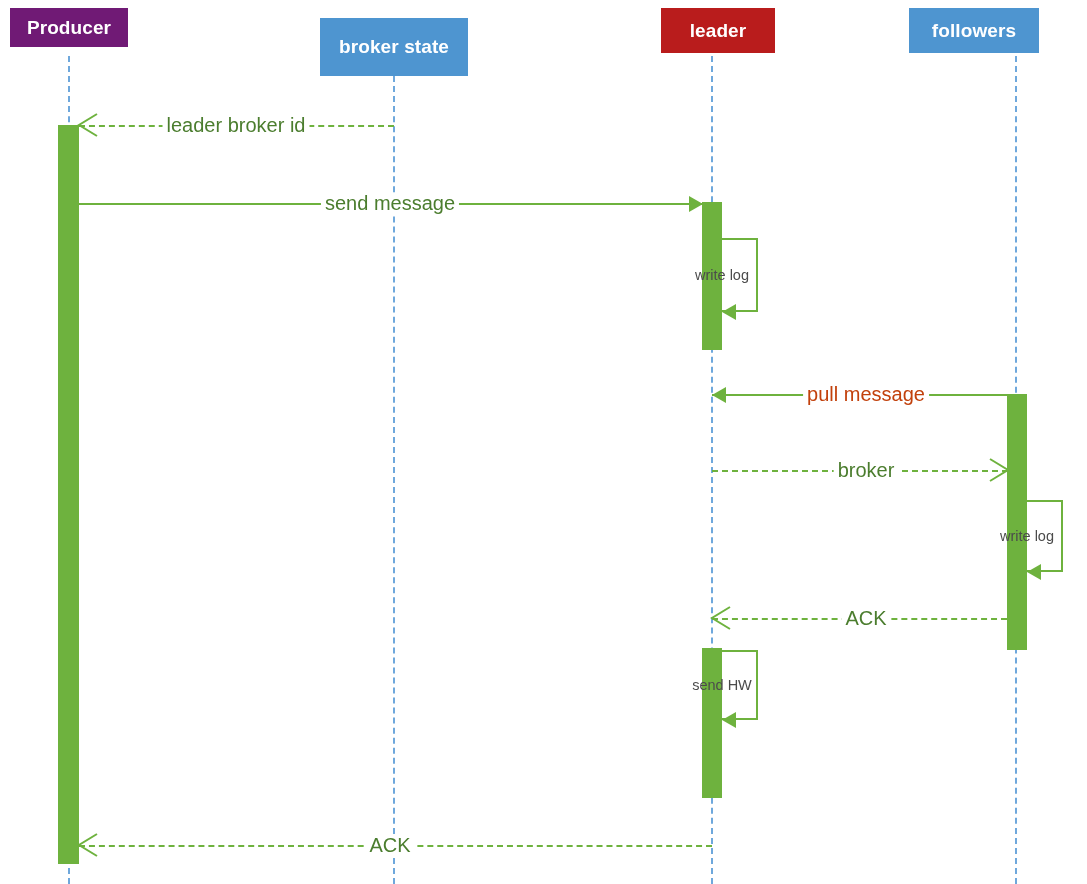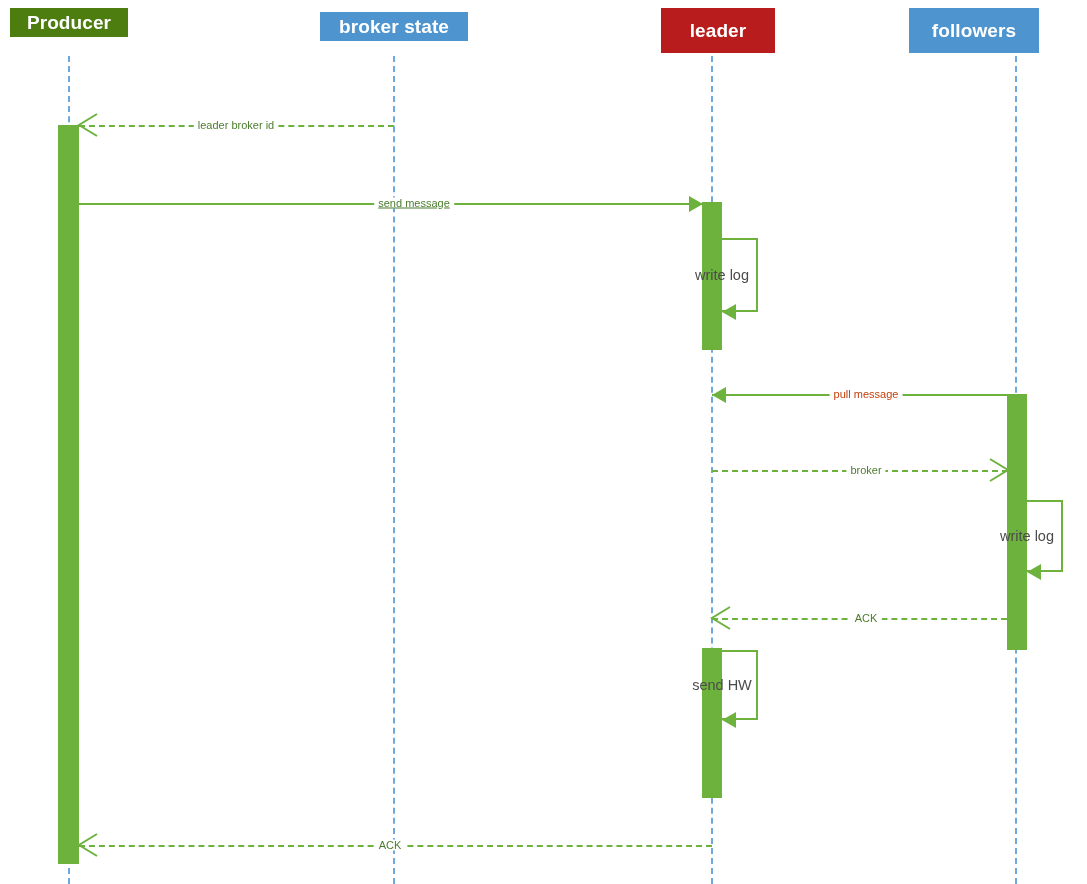--- a/index.html
+++ b/index.html
@@ -47,21 +47,21 @@
     box-sizing: border-box;
   }
   .msg-line.solid {
     border-top: 2px solid #6eb23e;
   }
   .msg-line.dashed {
     border-top: 2px dashed #6eb23e;
   }
   .msg-label {
     position: absolute;
-    font-size: 11px;
+    font-size: 20px;
     color: #4b7d2e;
     background: #ffffff;
     padding: 0 4px;
     white-space: nowrap;
     transform: translate(-50%, -50%);
     line-height: 1;
   }
   .arrowhead {
     position: absolute;
     width: 0;
@@ -98,44 +98,44 @@
   }
 </style>
 </head>
 <body>
 
 <div id="diagram">
     <div class="lifeline" style="left: 68px; top: 56px; height: 828px; border-left-color: rgb(111, 168, 220);"></div>
     <div class="lifeline" style="left: 393px; top: 56px; height: 828px; border-left-color: rgb(111, 168, 220);"></div>
     <div class="lifeline" style="left: 711px; top: 56px; height: 828px; border-left-color: rgb(111, 168, 220);"></div>
     <div class="lifeline" style="left: 1015px; top: 56px; height: 828px; border-left-color: rgb(111, 168, 220);"></div>
-    <div class="participant-box" style="left: 10px; top: 8px; width: 118px; height: 29px; background: #4d7c0f; color: rgb(255, 255, 255);">
+    <div class="participant-box" style="left: 10px; top: 8px; width: 118px; height: 39px; background: #701a75; color: rgb(255, 255, 255);">
       <span>Producer</span>
     </div>
-    <div class="participant-box" style="left: 320px; top: 12px; width: 148px; height: 29px; background: rgb(78, 149, 208); color: rgb(255, 255, 255);">
+    <div class="participant-box" style="left: 320px; top: 18px; width: 148px; height: 58px; background: rgb(78, 149, 208); color: rgb(255, 255, 255);">
       <span>broker state</span>
     </div>
     <div class="participant-box" style="left: 661px; top: 8px; width: 114px; height: 45px; background: #b91c1c; color: rgb(255, 255, 255);">
       <span>leader</span>
     </div>
     <div class="participant-box" style="left: 909px; top: 8px; width: 130px; height: 45px; background: rgb(78, 149, 208); color: rgb(255, 255, 255); align-items: center;">
       <span>followers</span>
     </div>
     <div class="activation" style="left: 58px; top: 125px; width: 21px; height: 739px; background: rgb(110, 178, 62);"></div>
     <div class="activation" style="left: 702px; top: 202px; width: 20px; height: 148px; background: rgb(110, 178, 62);"></div>
     <div class="activation" style="left: 1007px; top: 394px; width: 20px; height: 256px; background: rgb(110, 178, 62);"></div>
     <div class="activation" style="left: 702px; top: 648px; width: 20px; height: 150px; background: rgb(110, 178, 62);"></div>
     <div class="msg-line dashed" style="left: 79px; top: 125px; width: 315px; border-top-color: rgb(110, 178, 62);"></div>
     <svg width="20" height="24" class="open-arrow" style="position: absolute; left: 78px; top: 113px;">
       <path d="M 19 1 L 1 12 L 19 23" fill="none" stroke="#6eb23e" stroke-width="2"></path>
     </svg>
     <div class="msg-label" style="left: 236px; top: 125px; color: rgb(75, 125, 46);">leader broker id</div>
     <div class="msg-line solid" style="left: 79px; top: 203px; width: 624px; border-top-color: rgb(110, 178, 62);"></div>
     <div class="arrowhead filled-right" style="left: 689px; top: 196px; border-left-color: rgb(110, 178, 62);"></div>
-    <div class="msg-label" style="left: 414px; top: 203px; color: rgb(75, 125, 46); text-decoration: underline;">send message</div>
+    <div class="msg-label" style="left: 390px; top: 203px; color: rgb(75, 125, 46);">send message</div>
     <div class="msg-line solid" style="left: 712px; top: 394px; width: 295px; border-top-color: rgb(110, 178, 62);"></div>
     <div class="arrowhead filled-left" style="left: 712px; top: 387px; border-right-color: rgb(110, 178, 62);"></div>
     <div class="msg-label" style="left: 866px; top: 394px; color: #c2410c;">pull message</div>
     <div class="msg-line dashed" style="left: 712px; top: 470px; width: 296px; border-top-color: rgb(110, 178, 62);"></div>
     <svg width="20" height="24" class="open-arrow" style="position: absolute; left: 989px; top: 458px;">
       <path d="M 1 1 L 19 12 L 1 23" fill="none" stroke="#6eb23e" stroke-width="2"></path>
     </svg>
     <div class="msg-label" style="left: 866px; top: 470px; color: rgb(75, 125, 46);">broker</div>
     <div class="msg-line dashed" style="left: 712px; top: 618px; width: 295px; border-top-color: rgb(110, 178, 62);"></div>
     <svg width="20" height="24" class="open-arrow" style="position: absolute; left: 711px; top: 606px;">

